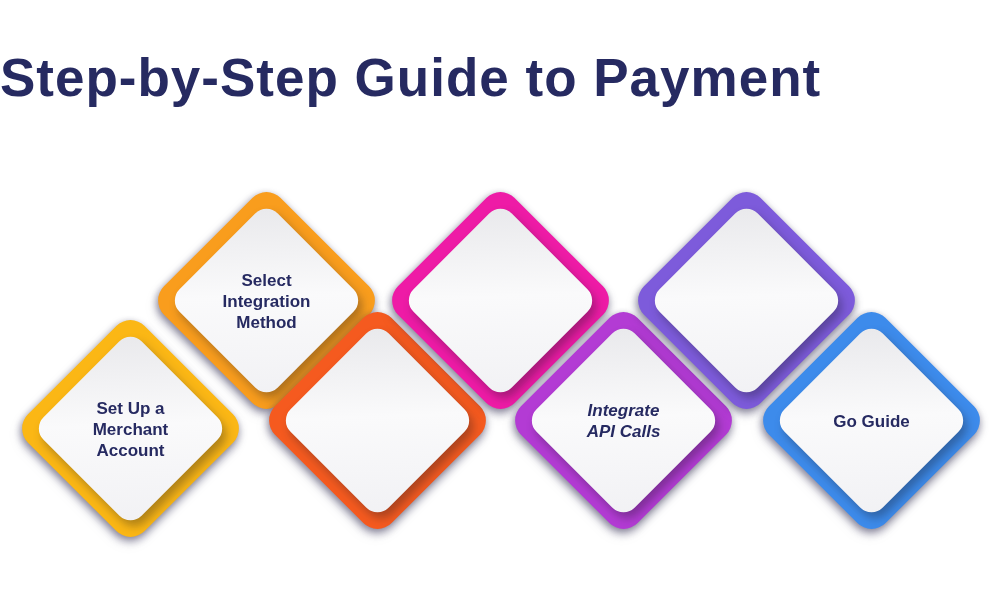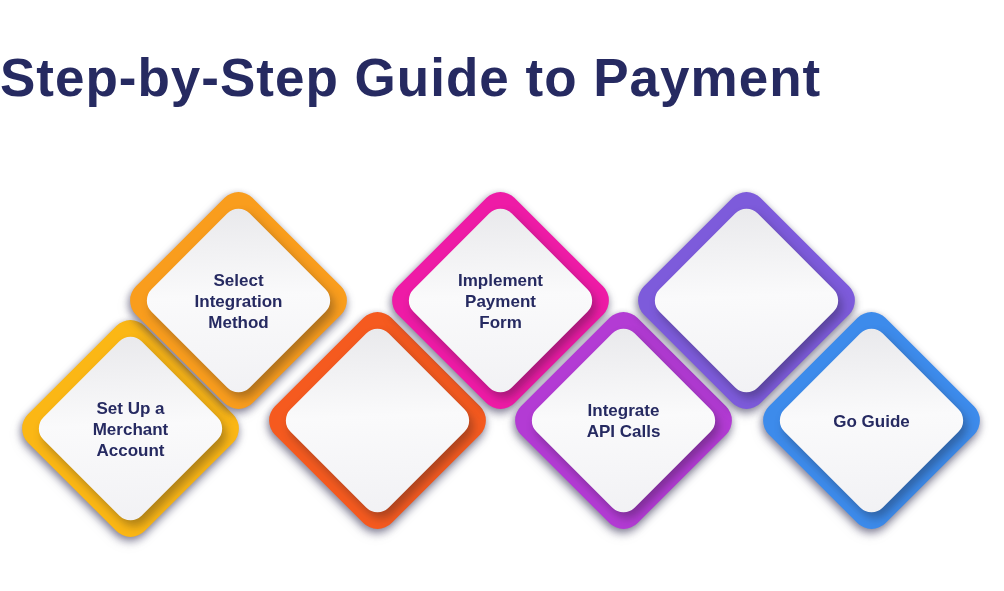--- a/index.html
+++ b/index.html
@@ -47,24 +47,24 @@
     text-align:center;
     font-weight:bold;
     font-size:17px;
     line-height:21px;
     color:#262a61;
     white-space:normal;
   }
 
   
   .d1 { left:48px;  top:346px; z-index:1; }
-  .d2 { left:156px; top:218px; z-index:2; }
+  .d2 { left:184px; top:218px; z-index:2; }
   .d3 { left:295px; top:338px; z-index:3; }
   .d4 { left:418px; top:218px; z-index:4; }
-  .d5 { left:541px; top:338px; z-index:5; }
+  .d5 { left:541px; top:338px; z-index:5;font-style:italic; }
   .d6 { left:664px; top:218px; z-index:6; }
   .d7 { left:789px; top:338px; z-index:7; }
 </style>
 </head>
 <body>
 
 <h1 class="title">
   <span class="tl">Step-by-Step Guide to Payment</span>
 </h1>
 
@@ -97,21 +97,20 @@
     </div>
 </div>
 
 <div class="diamond d4" style="--c: #EE1BA6;">
   <div class="layer outer">
       <div class="sq border"></div>
     </div>
   <div class="layer inner">
       <div class="sq card"></div>
     </div>
-  <div class="step-label">Implement Payment Form</div>
 </div>
 
 <div class="diamond d5" style="--c: #B33BD4;">
   <div class="layer outer">
       <div class="sq border"></div>
     </div>
   <div class="layer inner">
       <div class="sq card"></div>
     </div>
   <div class="step-label">Integrate API Calls</div>

